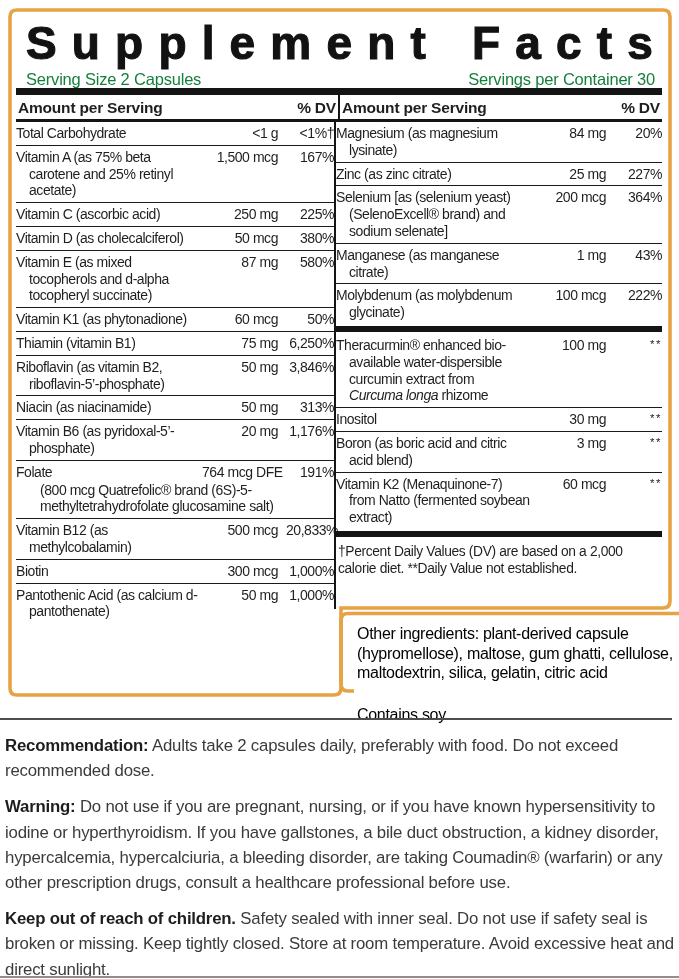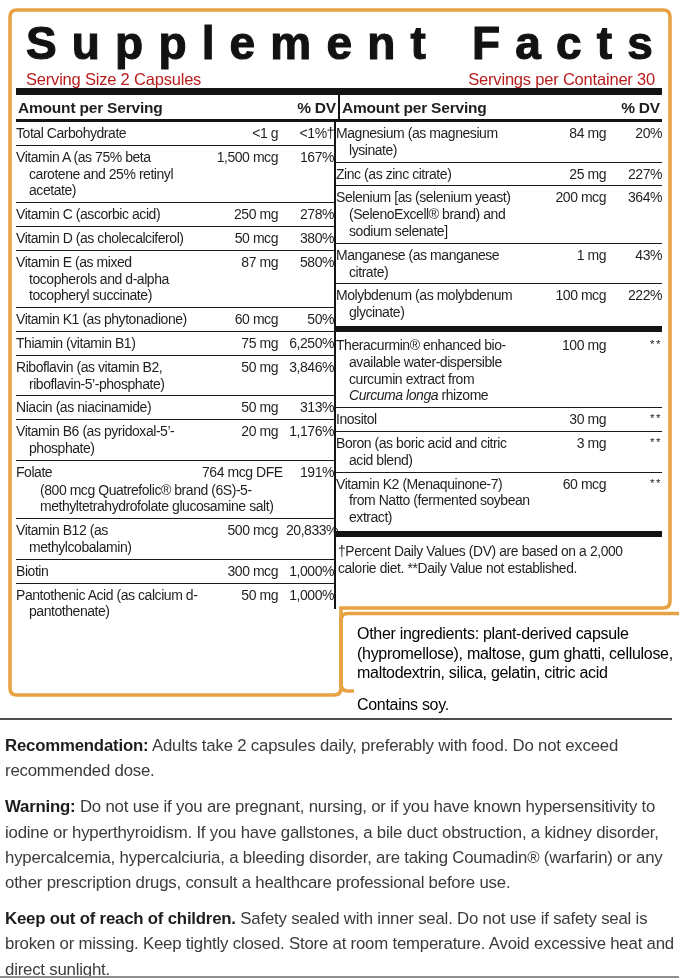--- a/index.html
+++ b/index.html
@@ -3,21 +3,21 @@
 <meta charset="utf-8">
 <style>
   html,body{margin:0;padding:0;background:#fff;}
   body{width:679px;height:979px;overflow:hidden;font-family:"Liberation Sans",sans-serif;color:#1f1f1f;}
   .stage{position:relative;width:679px;height:979px;background:#fff;}
   .borders{position:absolute;left:0;top:0;pointer-events:none;}
 
   .title{position:absolute;left:26px;top:19px;width:627px;display:flex;justify-content:space-between;
          font-size:46px;font-weight:bold;color:#121212;-webkit-text-stroke:1.1px #121212;line-height:1.05;white-space:pre;}
   .serving-row{position:absolute;left:26px;top:70px;width:629px;display:flex;justify-content:space-between;
-         font-size:16.5px;letter-spacing:-0.2px;color:#b91c1c;}
+         font-size:16.5px;letter-spacing:-0.2px;color:#15803d;}
 
   .facts{position:absolute;left:16px;top:88px;width:646px;}
   .topbar{height:7px;background:#141414;}
   .heads{display:flex;}
   .colhead{display:flex;justify-content:space-between;align-items:flex-end;border-bottom:3px solid #141414;
            padding:4px 2px 2px 2px;font-weight:bold;font-size:15.5px;letter-spacing:-0.2px;}
   .colhead.l{width:318px;}
   .colhead.r{flex:1;}
   .vd{width:2px;background:#141414;}
   .cols{display:flex;align-items:flex-start;justify-content:center;}
@@ -34,21 +34,21 @@
   .dv{width:48px;text-align:right;white-space:nowrap;}
   .dv.star{font-size:11.5px;letter-spacing:1.5px;padding-top:1px;}
   .sub{flex-basis:100%;padding:1px 0 0 24px;}
   .sub:empty{display:none;}
   .it{font-style:italic;}
   .thick{height:6px;background:#141414;margin:2px 0 2px 0;}
   .footnote{font-size:13.8px;letter-spacing:-0.35px;line-height:1.25;padding:4px 2px 0 2px;}
 
   .other-box{position:absolute;left:357px;top:624px;width:322px;font-size:16px;letter-spacing:-0.3px;
              line-height:1.22;color:#000000;}
-  .contains{margin-top:12px;}
+  .contains{margin-top:22px;}
 
   .rule{position:absolute;left:0;top:718px;width:672px;height:2px;background:#4d4d4d;}
   .bottom{position:absolute;left:1px;top:733px;width:677px;font-size:16.8px;line-height:1.5;
           letter-spacing:-0.2px;color:#3b3b3b;}
   .bottom p{margin:0 0 11px 4px;}
   .bottom b{color:#1d1d1d;}
   .bottom-edge{position:absolute;left:0;top:976px;width:679px;height:2px;background:#8f8f8f;}
 </style>
 </head>
 <body>
@@ -95,21 +95,21 @@
           <div class="row">
             <span class="nm">Vitamin A (as 75% beta carotene and 25% retinyl acetate)</span>
             <span class="amt">1,500 mcg</span>
             <span class="dv">167%</span>
 
           </div>
 
           <div class="row">
             <span class="nm">Vitamin C (ascorbic acid)</span>
             <span class="amt">250 mg</span>
-            <span class="dv">278%</span>
+            <span class="dv">225%</span>
 
           </div>
 
           <div class="row">
             <span class="nm">Vitamin D (as cholecalciferol)</span>
             <span class="amt">50 mcg</span>
             <span class="dv">380%</span>
 
           </div>
 

